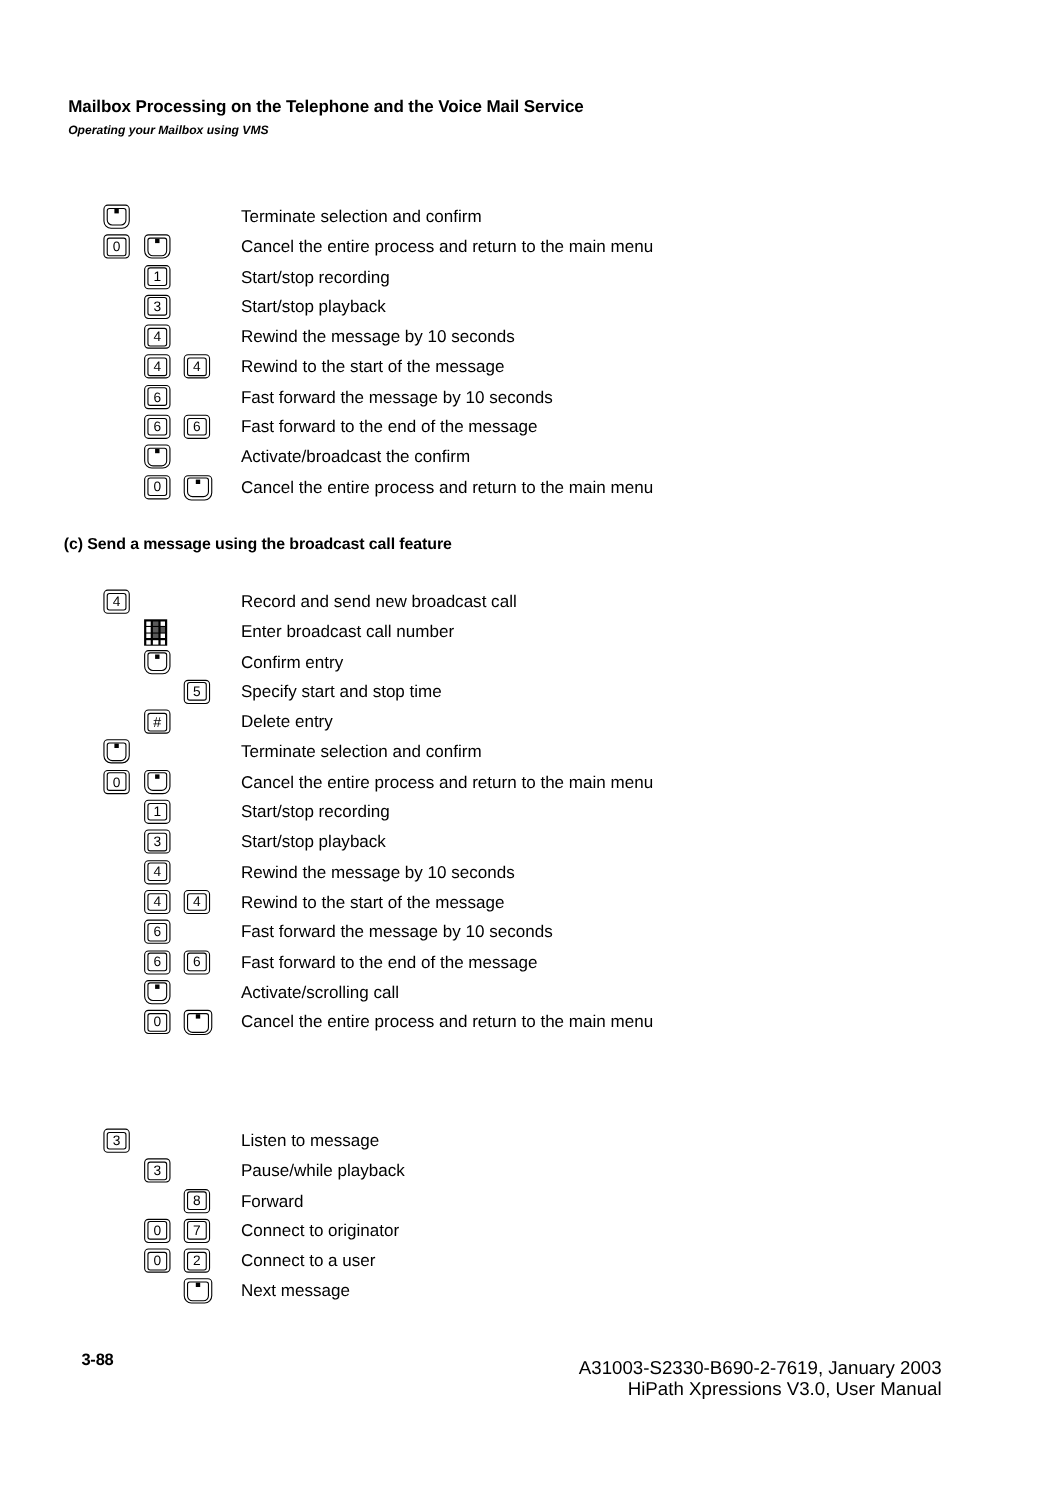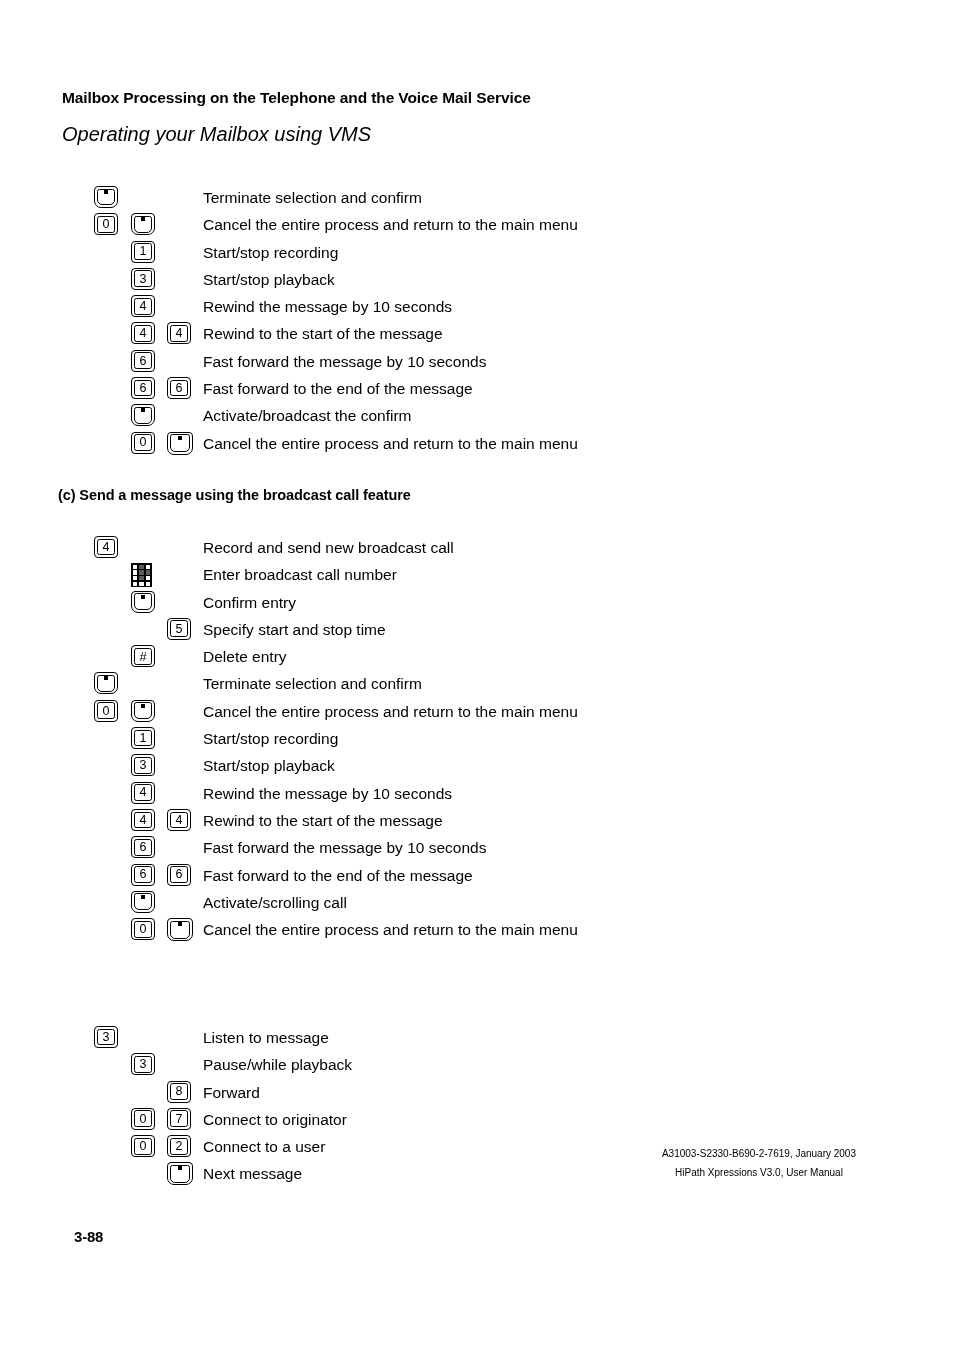--- a/index.html
+++ b/index.html
@@ -32,25 +32,26 @@
     width: 840px;
   }
   .header-title {
     font-size: 15.5px;
     font-weight: bold;
     letter-spacing: -0.1px;
     line-height: 20px;
     white-space: nowrap;
   }
   .header-subtitle {
-    font-size: 20px;
+    font-size: 11px;
     font-style: italic;
     line-height: 20px;
-    margin-top: 16px;
+    margin-top: 1px;
     white-space: nowrap;
+    font-weight: bold;
   }
 
   
   .section-heading {
     position: absolute;
     left: 58px;
     font-size: 14.5px;
     font-weight: bold;
     letter-spacing: -0.1px;
     white-space: nowrap;
@@ -68,21 +69,21 @@
   #block-d { top: 1026px; }
 
   .row {
     position: relative;
     height: 27.3px;
   }
   #block-d .row { height: 27.3px; }
 
   .row-label {
     position: absolute;
-    left: 203px;
+    left: 219px;
     top: 0;
     font-size: 15.5px;
     line-height: 24px;
     white-space: nowrap;
   }
 
   
   .keyslot {
     position: absolute;
     top: 0;
@@ -181,23 +182,23 @@
     left: 58px;
     top: 1228px;
     font-size: 15px;
     font-weight: bold;
     letter-spacing: -0.2px;
     margin-left: 16px;
   }
   .footer-right {
     position: absolute;
     right: 98px;
-    top: 1144px;
-    text-align: center;
-    font-size: 10px;
+    top: 1234px;
+    text-align: right;
+    font-size: 17px;
     line-height: 19px;
   }
 </style>
 </head>
 <body>
 
 <div class="page">
 
   <div class="header">
     <div class="header-title">Mailbox Processing on the Telephone and the Voice Mail Service</div>

